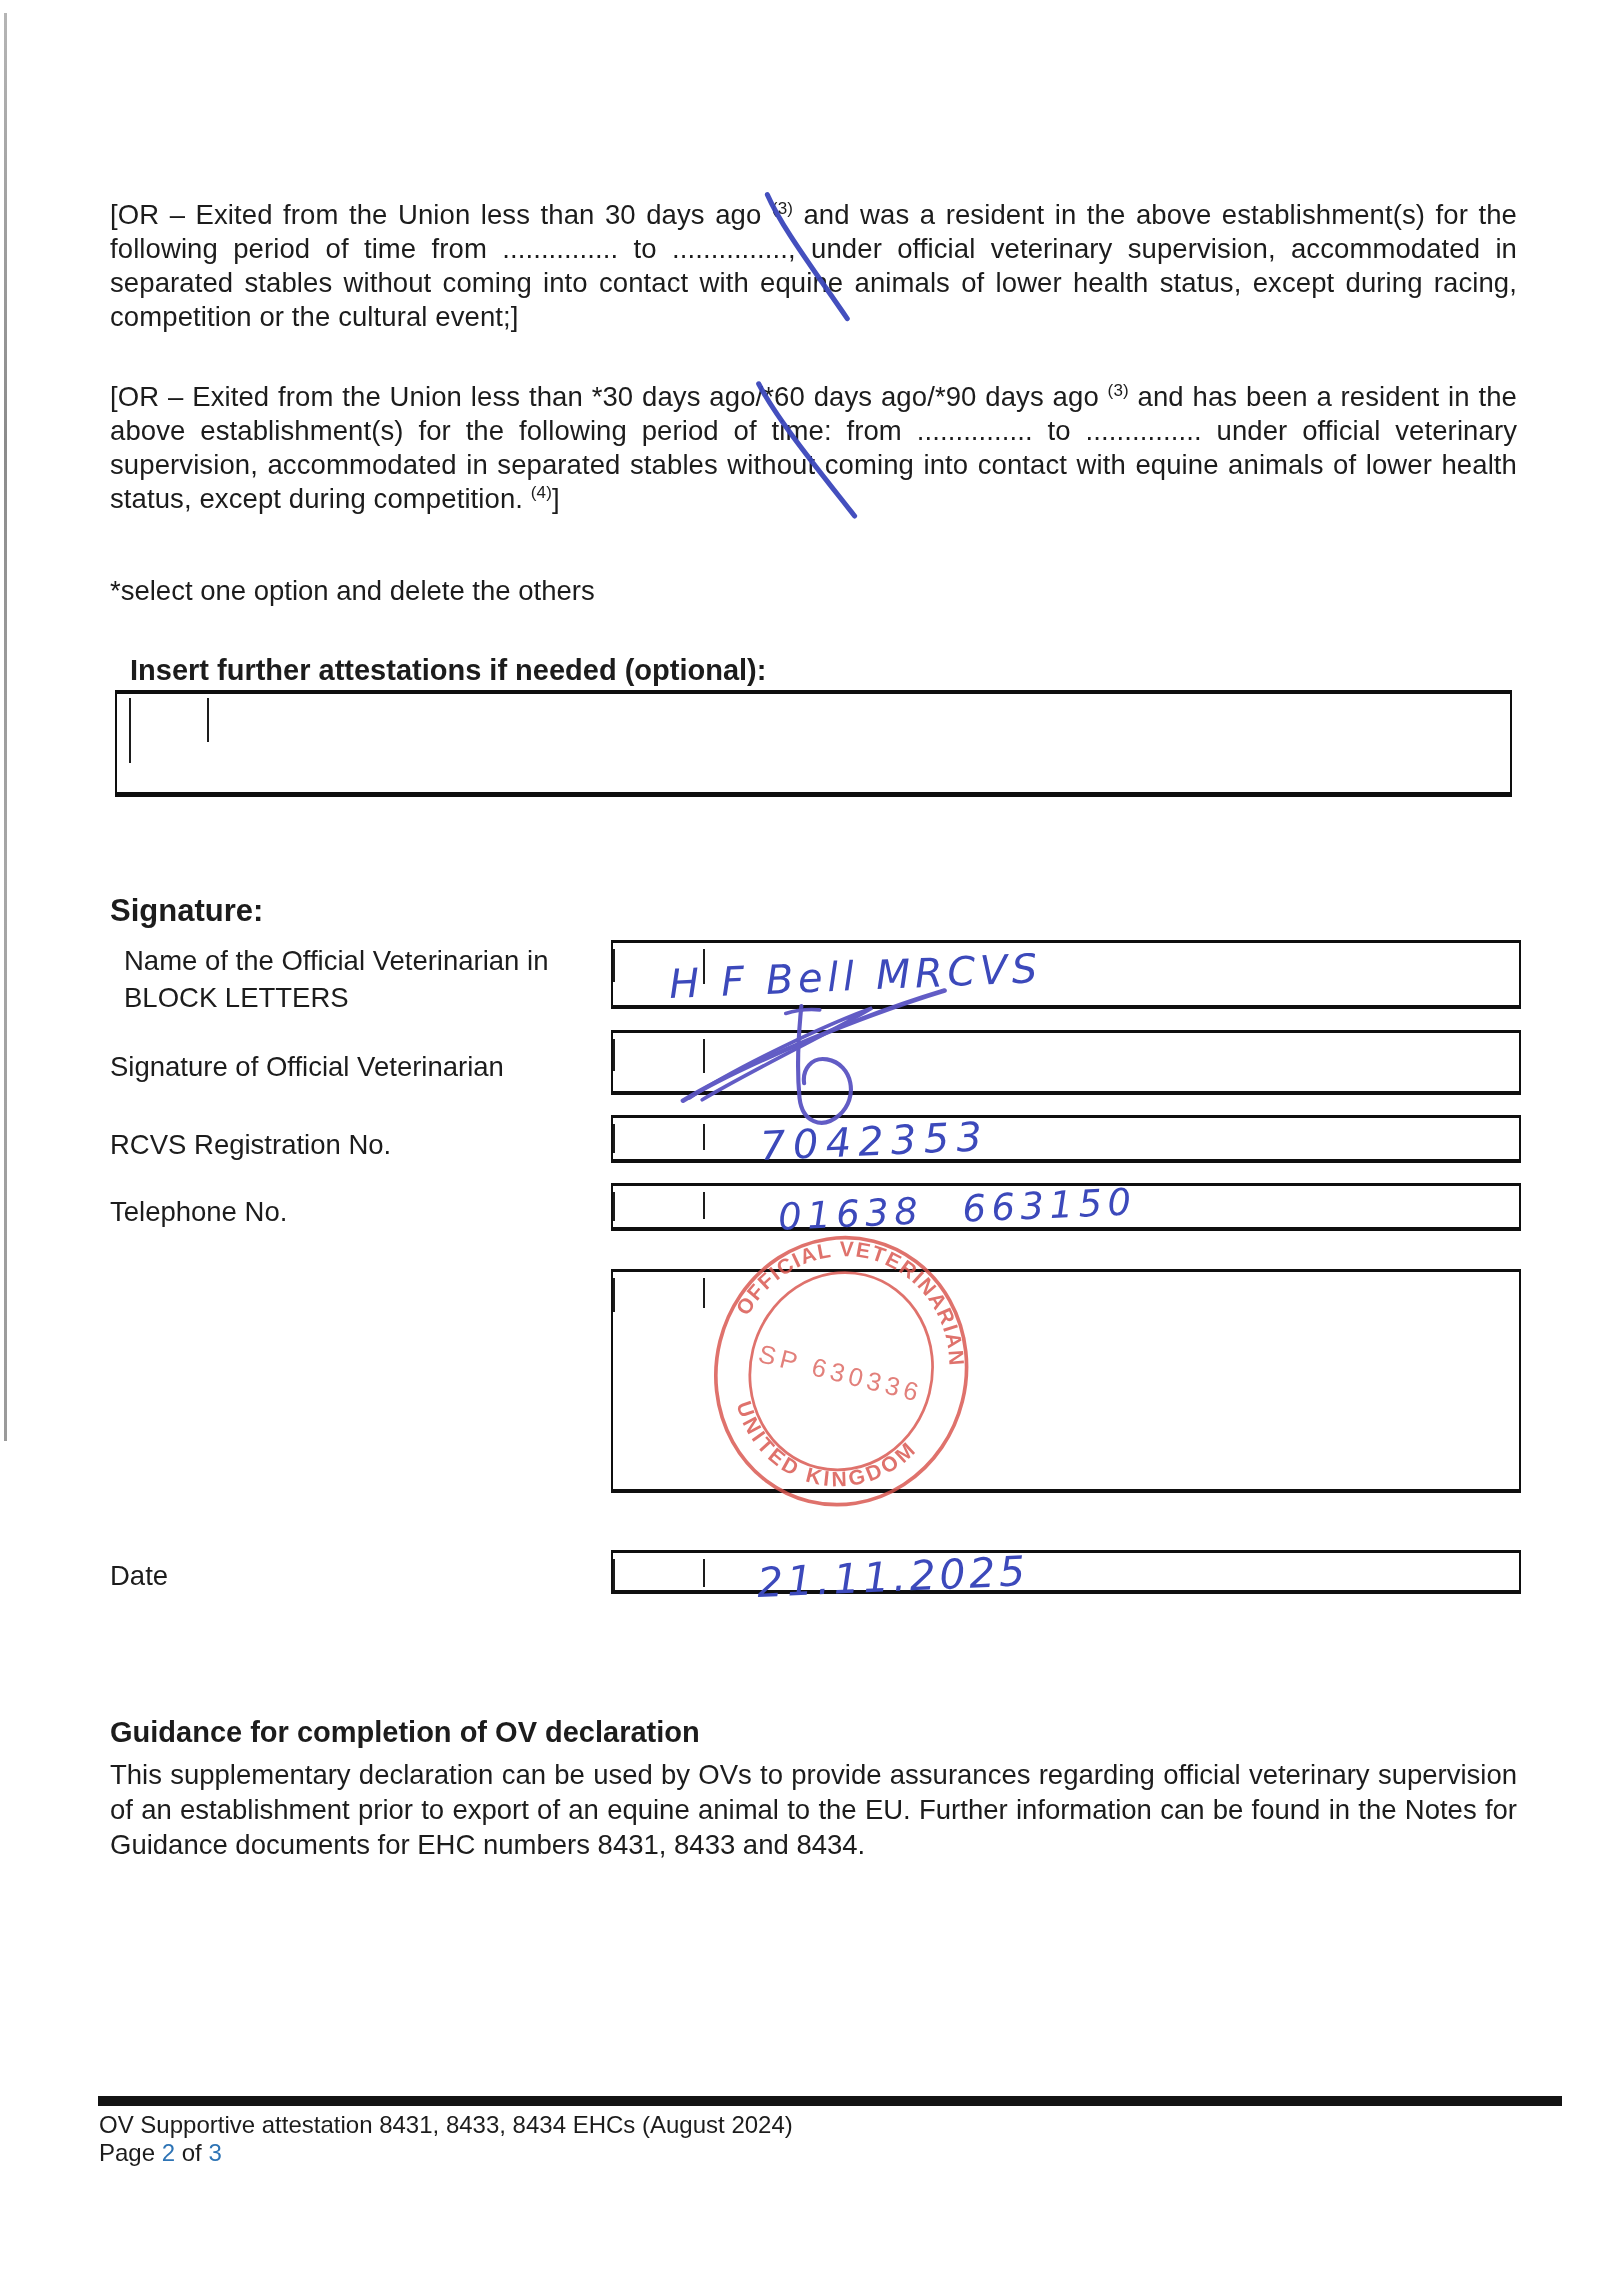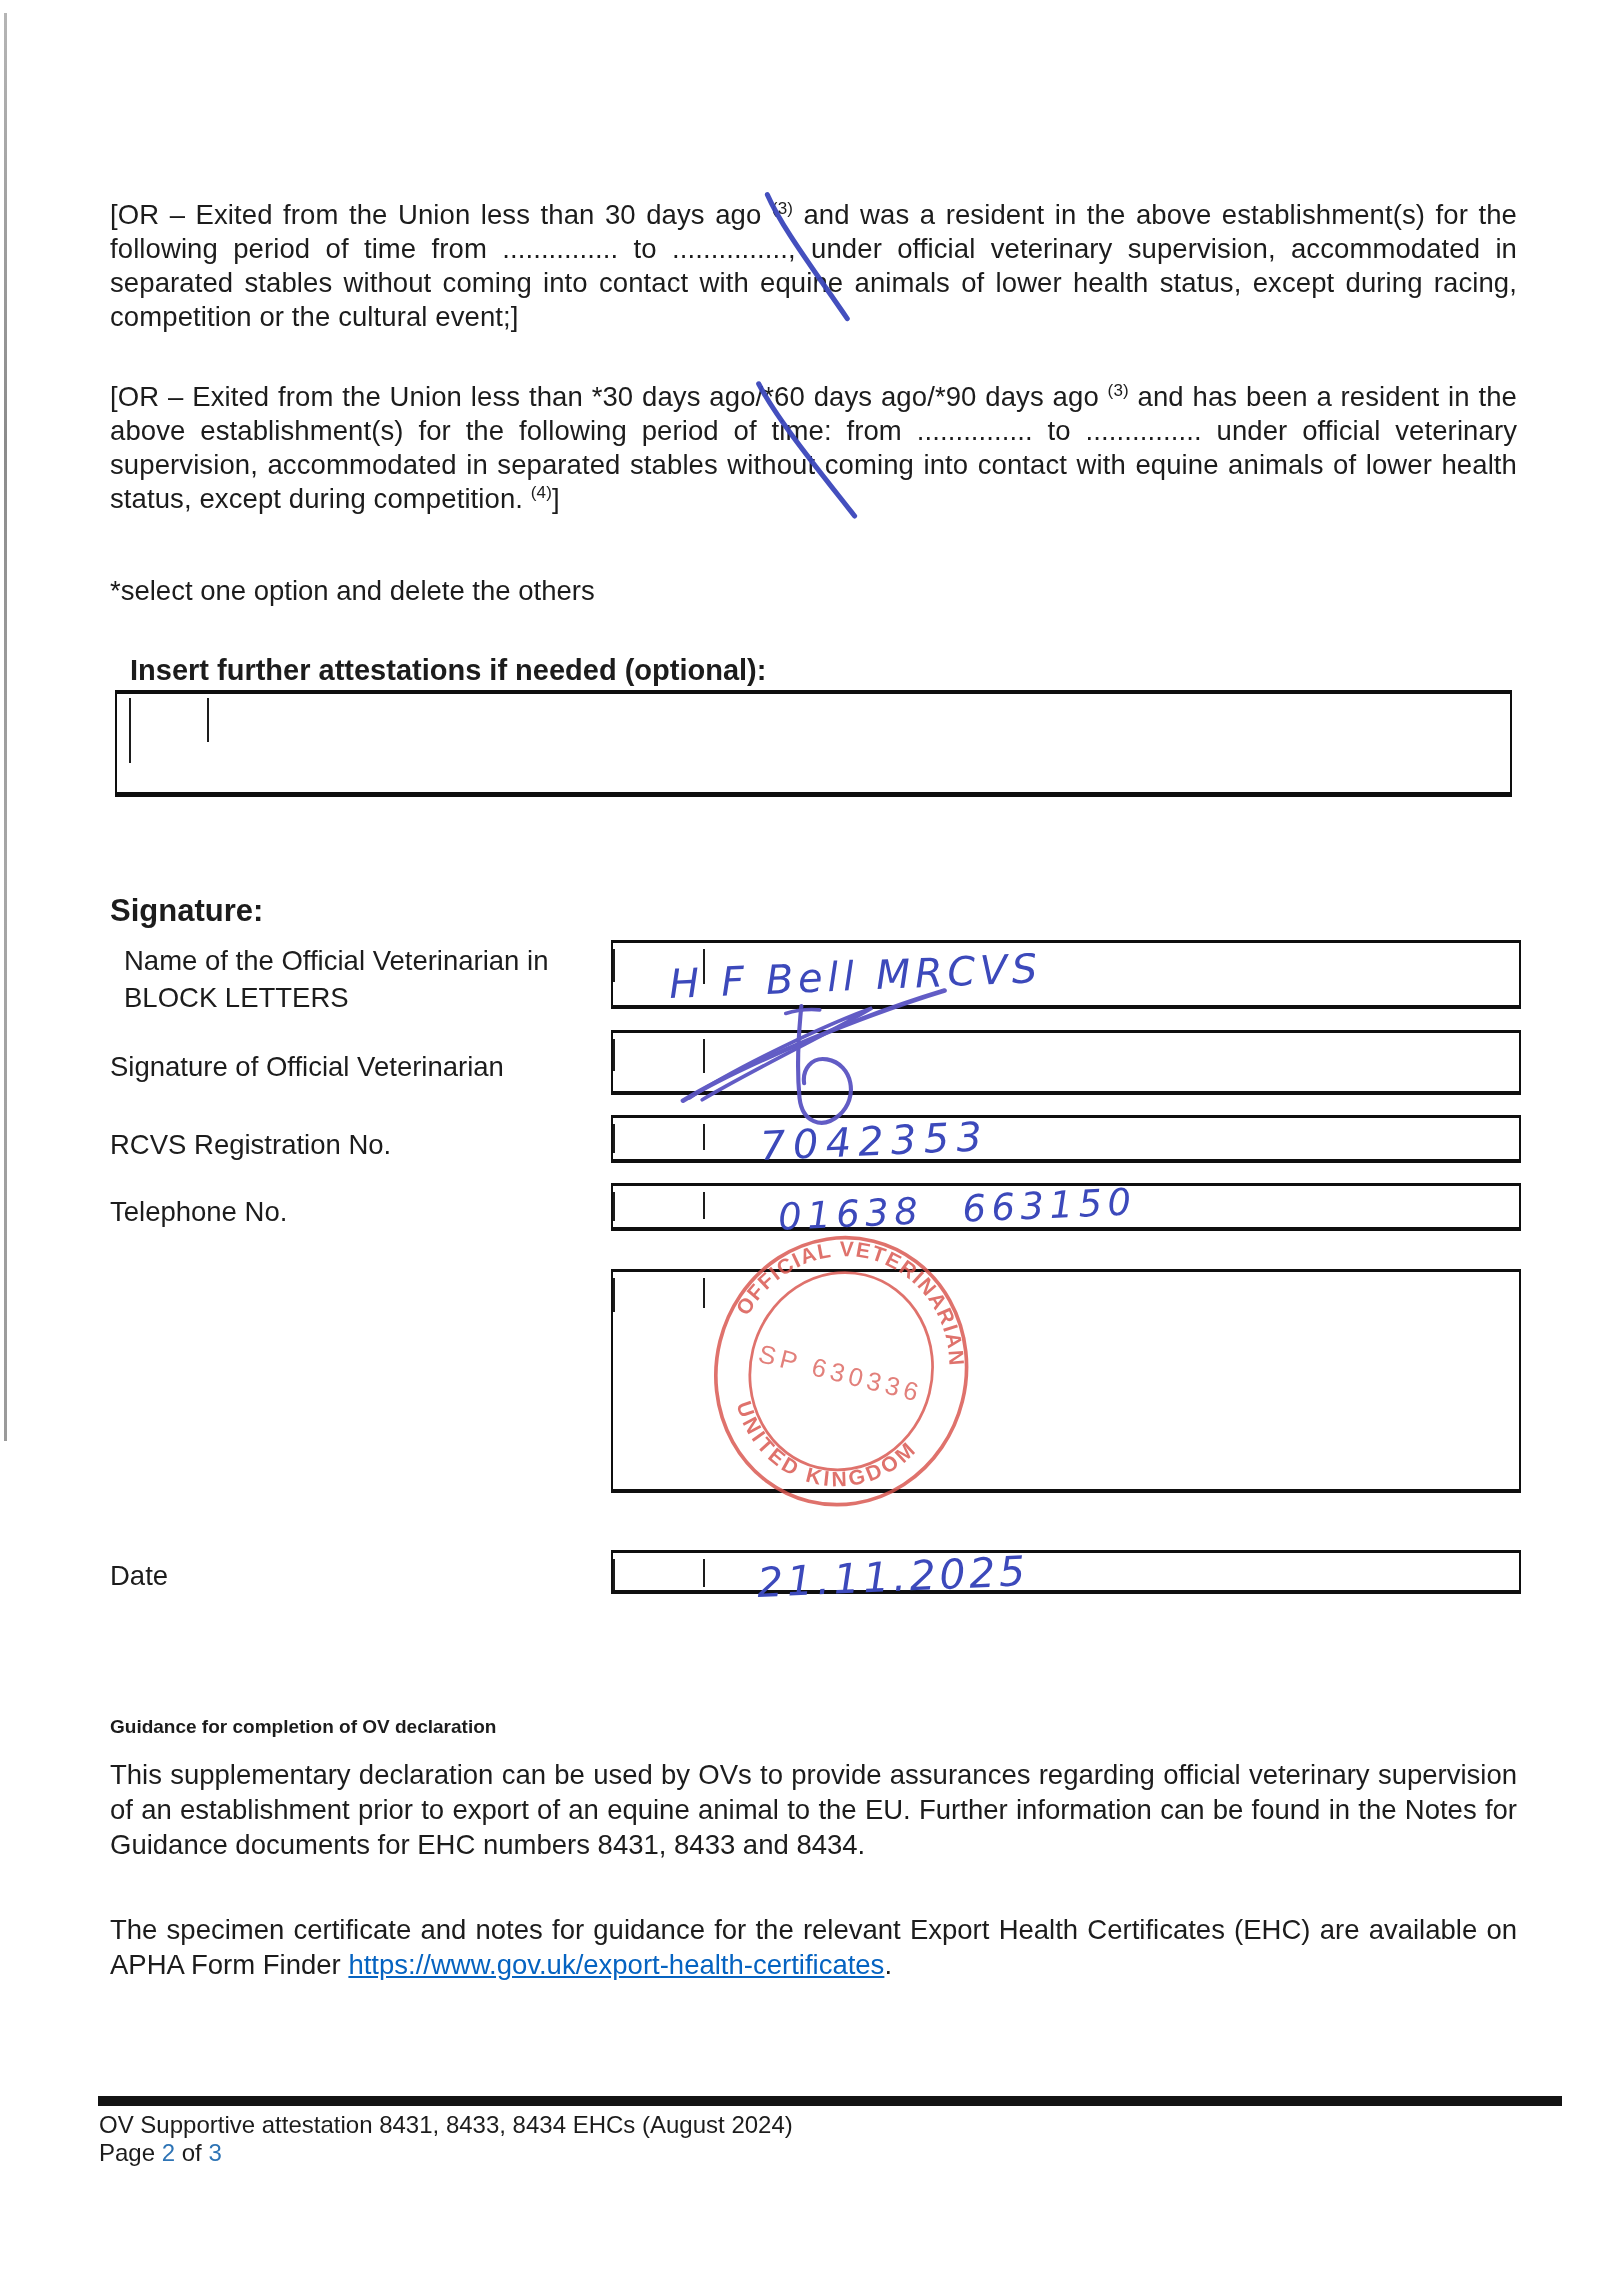--- a/index.html
+++ b/index.html
@@ -120,23 +120,22 @@
     </g>
   </svg>
 
   <div class="fieldlabel" style="top:1557px;">Date</div>
   <div class="fieldbox" style="top:1550px; height:44px;">
     <div class="tick" style="height:31px;"></div>
     <div class="tick t2" style="height:27.5px;"></div>
   </div>
   <div class="hand" style="left:757px; top:1553px; font-size:41px; letter-spacing:3.7px;">21.11.2025</div>
 
-  <div class="h-bold" style="left:110px; top:1716px; font-size:19px;">Guidance for completion of OV declaration</div>
+  <div class="h-bold" style="left:110px; top:1716px; font-size:29px;">Guidance for completion of OV declaration</div>
   <div class="g-para" style="top:1757px;">This supplementary declaration can be used by OVs to provide assurances regarding official veterinary supervision of an establishment prior to export of an equine animal to the EU. Further information can be found in the Notes for Guidance documents for EHC numbers 8431, 8433 and 8434.</div>
-  <div class="g-para" style="top:1912px;"><span>The specimen certificate and notes for guidance for the relevant Export Health Certificates (EHC) are available on APHA Form Finder </span><span class="link">https://www.gov.uk/export-health-certificates</span><span>.</span></div>
 
   <div class="footer-rule"></div>
   <div class="footer">
     <div>OV Supportive attestation 8431, 8433, 8434 EHCs (August 2024)</div>
     <div><span>Page </span><span class="pgnum">2</span><span> of </span><span class="pgnum">3</span></div>
   </div>
 
   <svg class="ink-layer" viewBox="0 0 3534 5000">
     <g fill="none" stroke="#3a46bb" stroke-linecap="round" opacity="0.95">
       <path d="M 1672 424 C 1702 492, 1762 572, 1846 694" stroke-width="11"></path>

